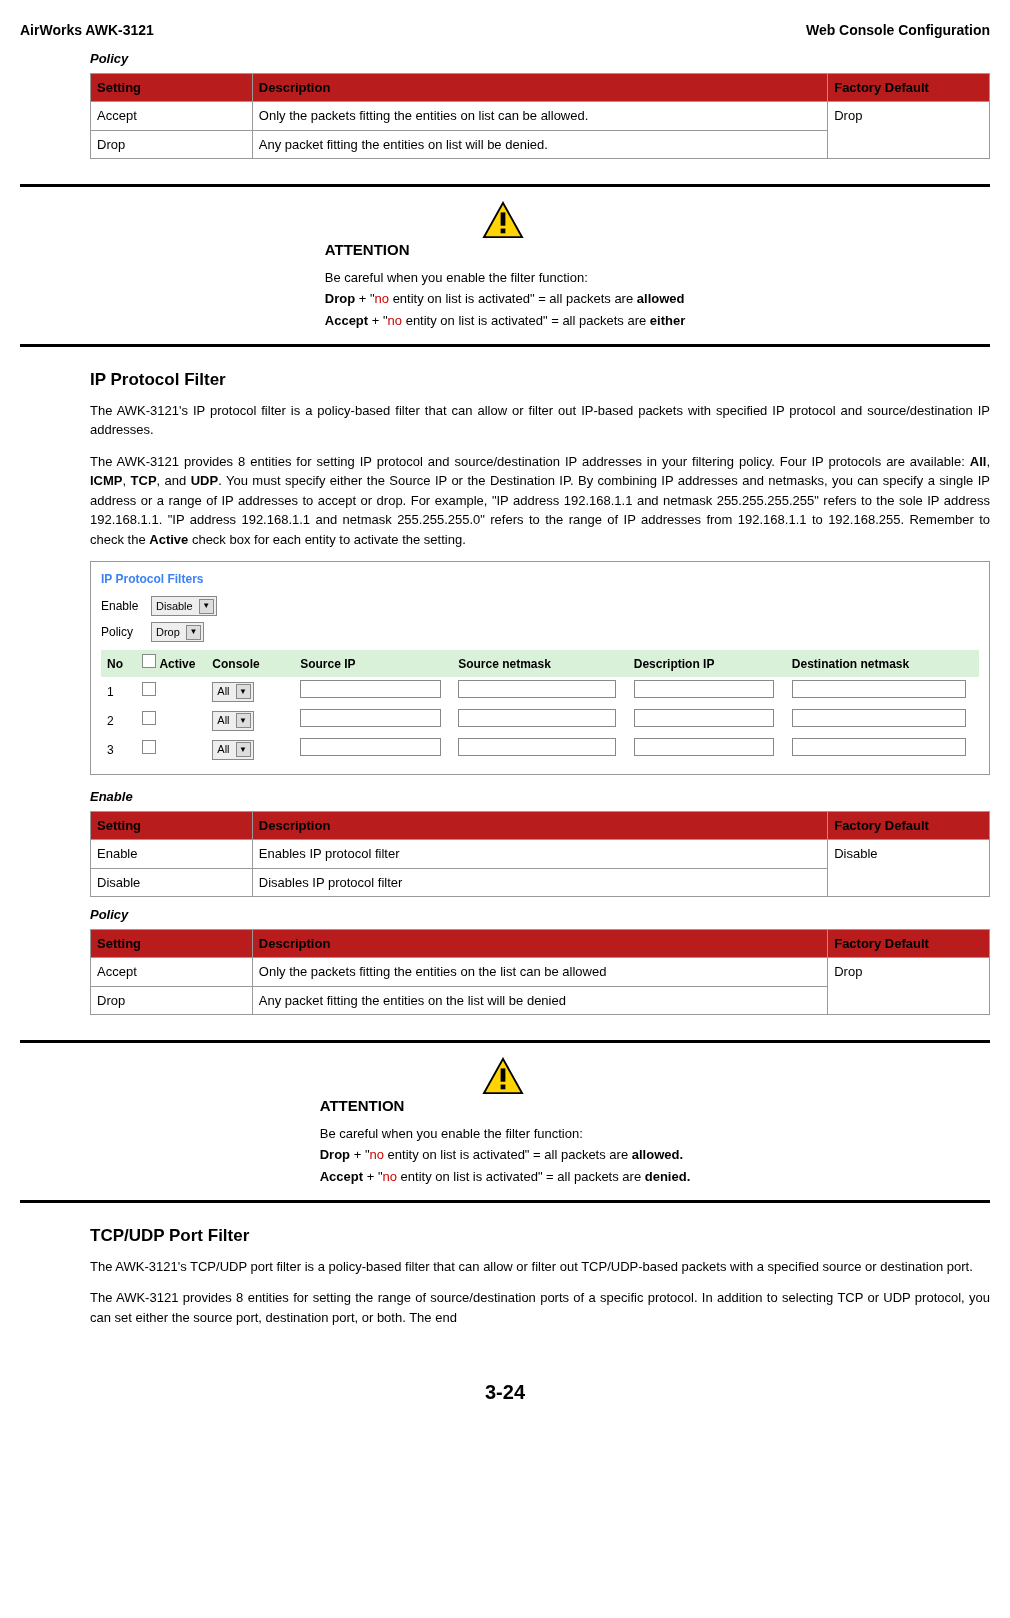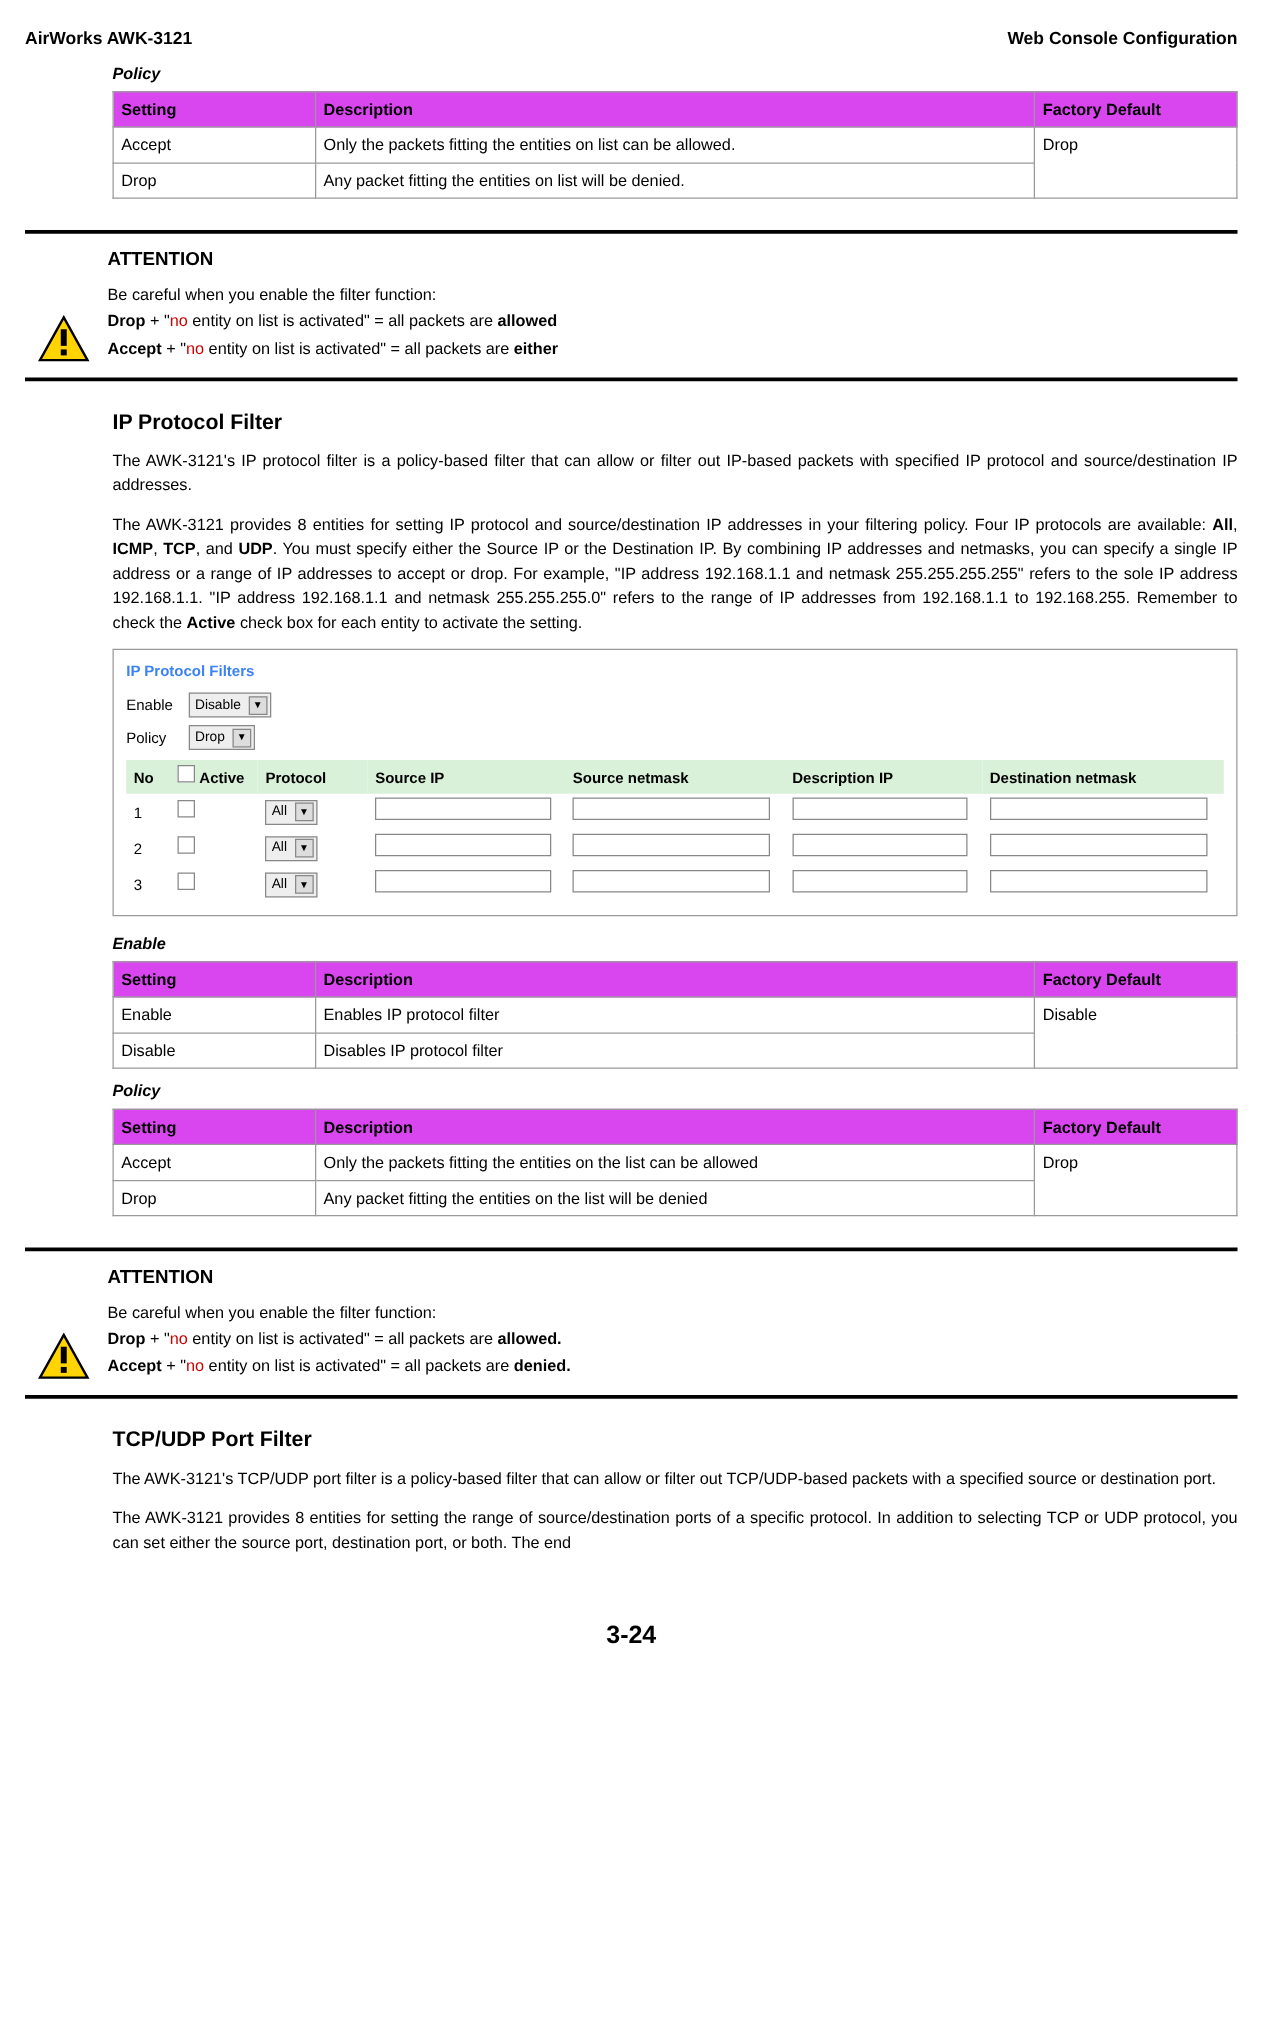--- a/index.html
+++ b/index.html
@@ -33,30 +33,31 @@
     table-layout: fixed;
   }
   table.setting th, table.setting td {
     border: 1px solid #999;
     padding: 4px 6px;
     text-align: left;
     vertical-align: top;
     font-size: 13px;
   }
   table.setting th {
-    background: #d946ef;
+    background: #b91c1c;
     font-weight: bold;
   }
   .attention-block {
     border-top: 3px solid #000;
     border-bottom: 3px solid #000;
     margin: 25px 0 20px -70px;
     padding: 10px 0 12px 0;
     display: flex;
-    align-items: flex-end;
+    align-items: center;
+    flex-direction: column;
   }
   .attention-icon {
     width: 42px;
     height: 38px;
     margin: 4px 14px 0 10px;
     flex-shrink: 0;
   }
   .attention-body h4 {
     margin: 0 0 6px 0;
     font-size: 15px;
@@ -219,21 +220,21 @@
           <col style="width:10%">
           <col style="width:18%">
           <col style="width:20%">
           <col style="width:18%">
           <col style="width:22%">
         </colgroup>
       <tbody>
           <tr>
         <th>No</th>
         <th><span class="fake-check"></span>&nbsp;<span>Active</span></th>
-        <th>Protocol</th>
+        <th>Console</th>
         <th>Source IP</th>
         <th>Source netmask</th>
         <th>Description IP</th>
         <th>Destination netmask</th>
       </tr>
       <tr>
         <td>1</td>
         <td><span class="fake-check"></span></td>
         <td><span class="fake-select">
                 <span>All</span>

